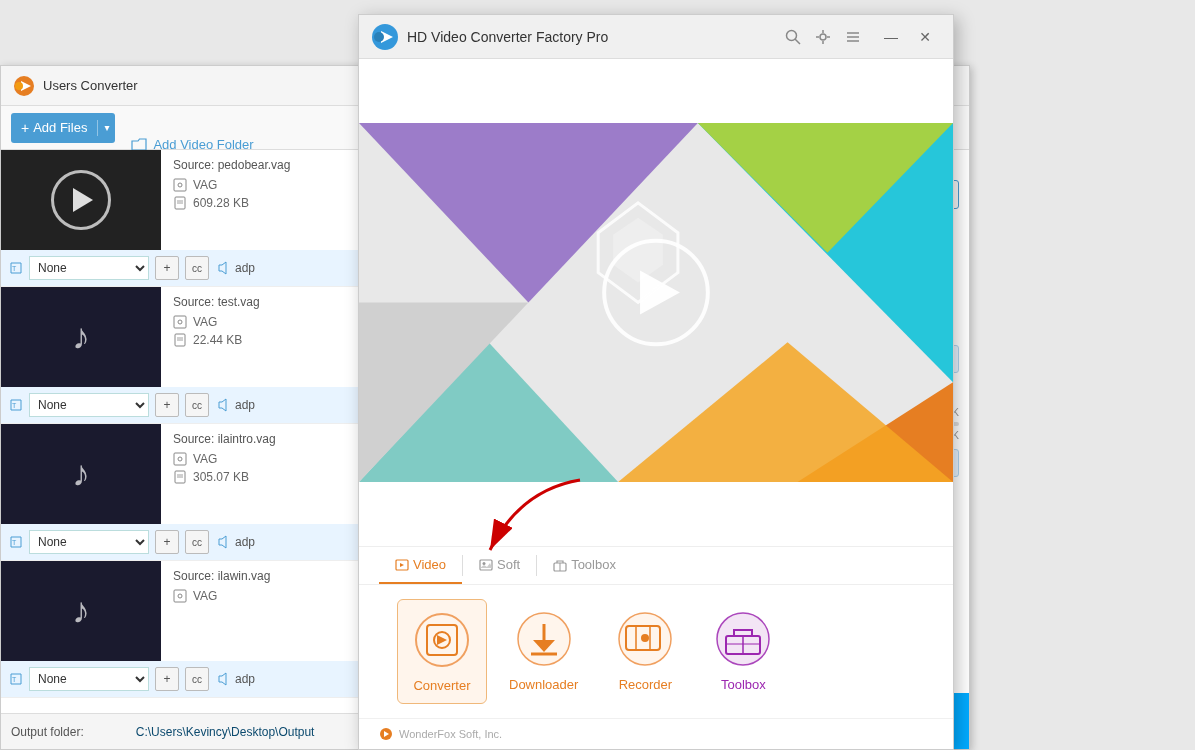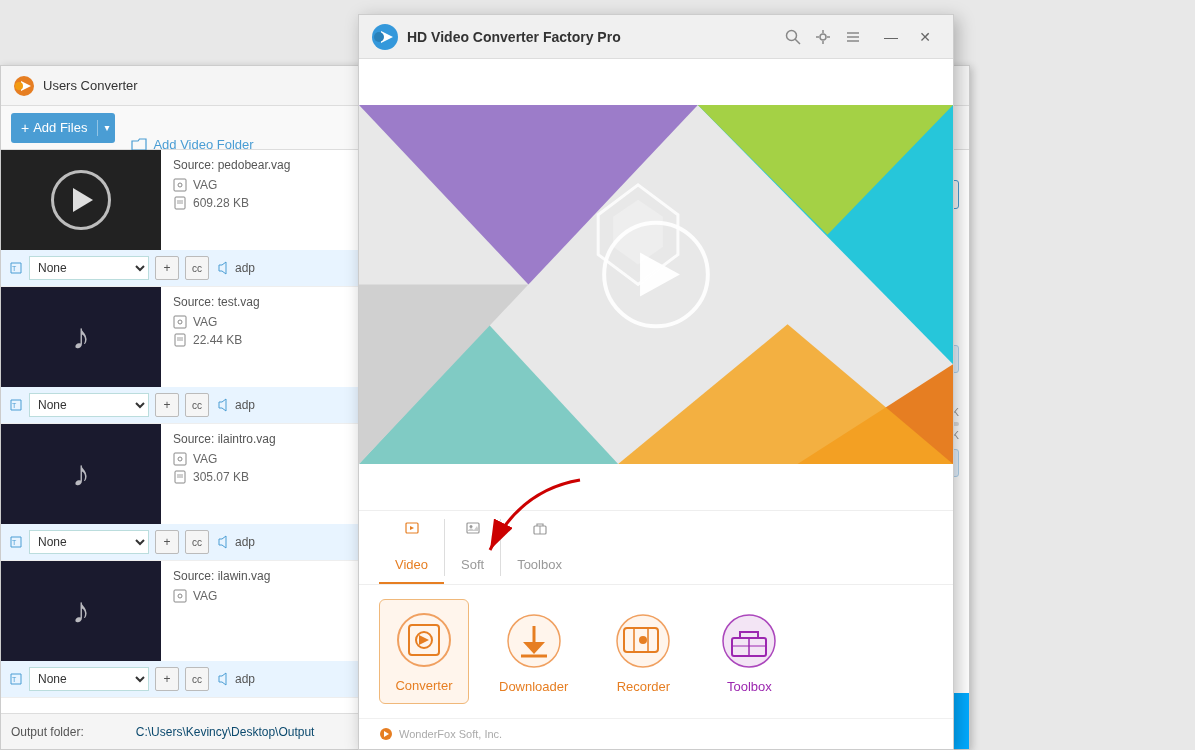--- a/index.html
+++ b/index.html
@@ -431,36 +431,34 @@
       gap: 0;
     }
 
     .tool-tab {
       padding: 10px 16px;
       font-size: 13px;
       color: #999;
       cursor: pointer;
       display: flex;
       align-items: center;
-      gap: 22px;
+      gap: 4px;
       border-bottom: 2px solid transparent;
-      flex-direction: column;
     }
 
     .tool-tab.active {
       color: #e67e22;
       border-bottom-color: #e67e22;
     }
 
     .tools-grid {
       display: flex;
-      padding: 14px 20px;
-      gap: 16px;
+      padding: 14px 38px;
+      gap: 8px;
       justify-content: flex-start;
-      align-items: flex-end;
     }
 
     .tool-card {
       display: flex;
       flex-direction: column;
       align-items: center;
       gap: 8px;
       cursor: pointer;
       padding: 10px 14px;
       border-radius: 6px;
@@ -813,21 +811,21 @@
 <div class="main-window">
 
   <div class="main-titlebar">
     <div class="main-title-left">
 
       <svg width="28" height="28" viewBox="0 0 28 28">
         <circle cx="14" cy="14" r="13" fill="#3498db"></circle>
         <polygon points="10,8 22,14 10,20" fill="white"></polygon>
         <circle cx="8" cy="14" r="5" fill="#2980b9"></circle>
       </svg>
-      <span style="font-size:14px;color:#333;font-weight:700;">HD Video Converter Factory Pro</span>
+      <span style="font-size:14px;color:#333;font-weight:400;">HD Video Converter Factory Pro</span>
     </div>
     <div class="main-title-icons">
       <svg width="16" height="16" viewBox="0 0 16 16" style="cursor:pointer;">
         <circle cx="6.5" cy="6.5" r="5" fill="none" stroke="#888" stroke-width="1.5"></circle>
         <line x1="10" y1="10" x2="15" y2="15" stroke="#888" stroke-width="1.5"></line>
       </svg>
       <svg width="16" height="16" viewBox="0 0 16 16" style="cursor:pointer;">
         <circle cx="8" cy="8" r="3" fill="none" stroke="#888" stroke-width="1.5"></circle>
         <line x1="8" y1="1" x2="8" y2="4" stroke="#888" stroke-width="1.5"></line>
         <line x1="8" y1="12" x2="8" y2="15" stroke="#888" stroke-width="1.5"></line>

